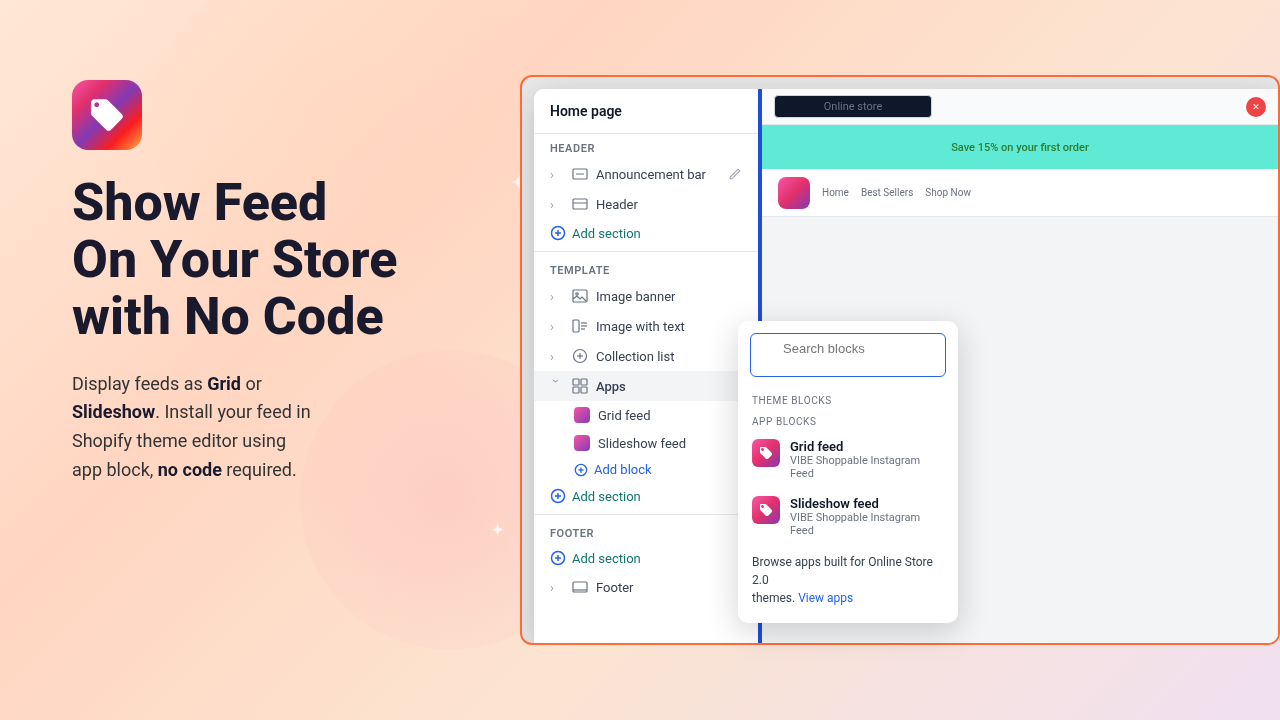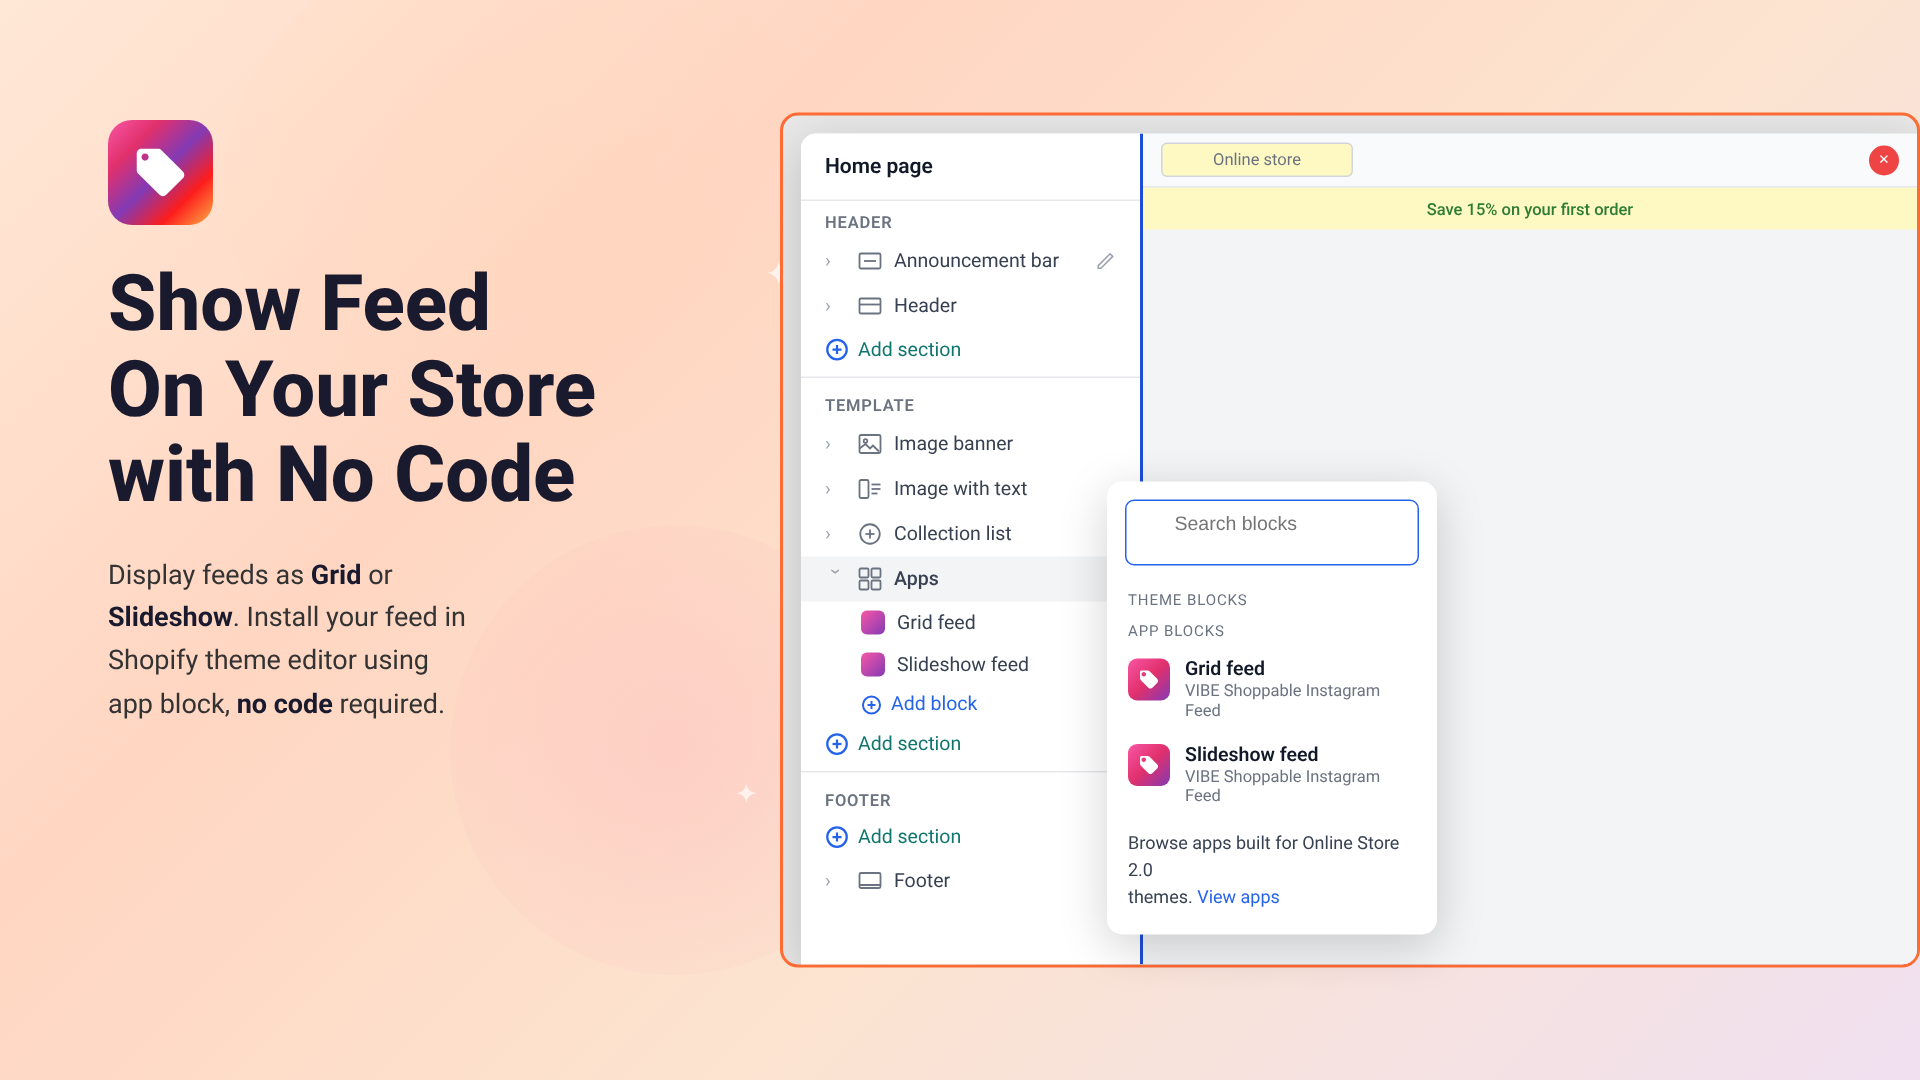--- a/index.html
+++ b/index.html
@@ -91,21 +91,21 @@
       overflow: hidden;
       box-shadow: 0 8px 32px rgba(0,0,0,0.18);
       display: flex;
     }
 
     
     .editor-sidebar {
       width: 228px;
       min-width: 228px;
       background: white;
-      border-right: 2px solid #1d4ed8;
+      border-right: 4px solid #1d4ed8;
       display: flex;
       flex-direction: column;
       font-size: 13px;
       color: #374151;
       overflow-y: auto;
     }
 
     .sidebar-header {
       padding: 14px 16px;
       font-size: 14px;
@@ -223,27 +223,27 @@
       height: 36px;
       display: flex;
       align-items: center;
       justify-content: center;
       gap: 8px;
       border-bottom: 1px solid #e5e7eb;
       padding: 0 12px;
     }
 
     .preview-url-bar {
-      background: #fef9c3;
+      background: #0f172a;
       border: 1px solid #d1d5db;
       border-radius: 4px;
       padding: 4px 10px;
       font-size: 11px;
       color: #6b7280;
-      width: 128px;
+      width: 158px;
       text-align: center;
     }
 
     .preview-close-btn {
       margin-left: auto;
       width: 20px;
       height: 20px;
       background: #ef4444;
       border-radius: 50%;
       display: flex;
@@ -255,22 +255,22 @@
 
     .preview-content {
       background: #f3f4f6;
       height: calc(100% - 36px);
       position: relative;
       overflow: hidden;
     }
 
     
     .store-banner {
-      background: #fef9c3;
-      height: 28px;
+      background: #5eead4;
+      height: 44px;
       display: flex;
       align-items: center;
       justify-content: center;
       font-size: 11px;
       color: #2e7d32;
       font-weight: 500;
     }
 
     .store-nav {
       background: white;
@@ -621,20 +621,28 @@
         </div>
       </div>
 
       <div class="preview-area">
         <div class="preview-header-bar">
           <div class="preview-url-bar">Online store</div>
           <div class="preview-close-btn">✕</div>
         </div>
         <div class="preview-content">
           <div class="store-banner">Save 15% on your first order</div>
+          <div class="store-nav">
+            <div class="store-logo"></div>
+            <div class="store-nav-links">
+              <span>Home</span>
+              <span>Best Sellers</span>
+              <span>Shop Now</span>
+            </div>
+          </div>
         </div>
       </div>
 
     </div>
   </div>
 
   <div class="search-dropdown">
     <div class="search-input-wrap">
       <div class="search-input-container">
         <svg class="search-icon-inside" viewBox="0 0 16 16" fill="none" stroke="currentColor" stroke-width="1.5">

